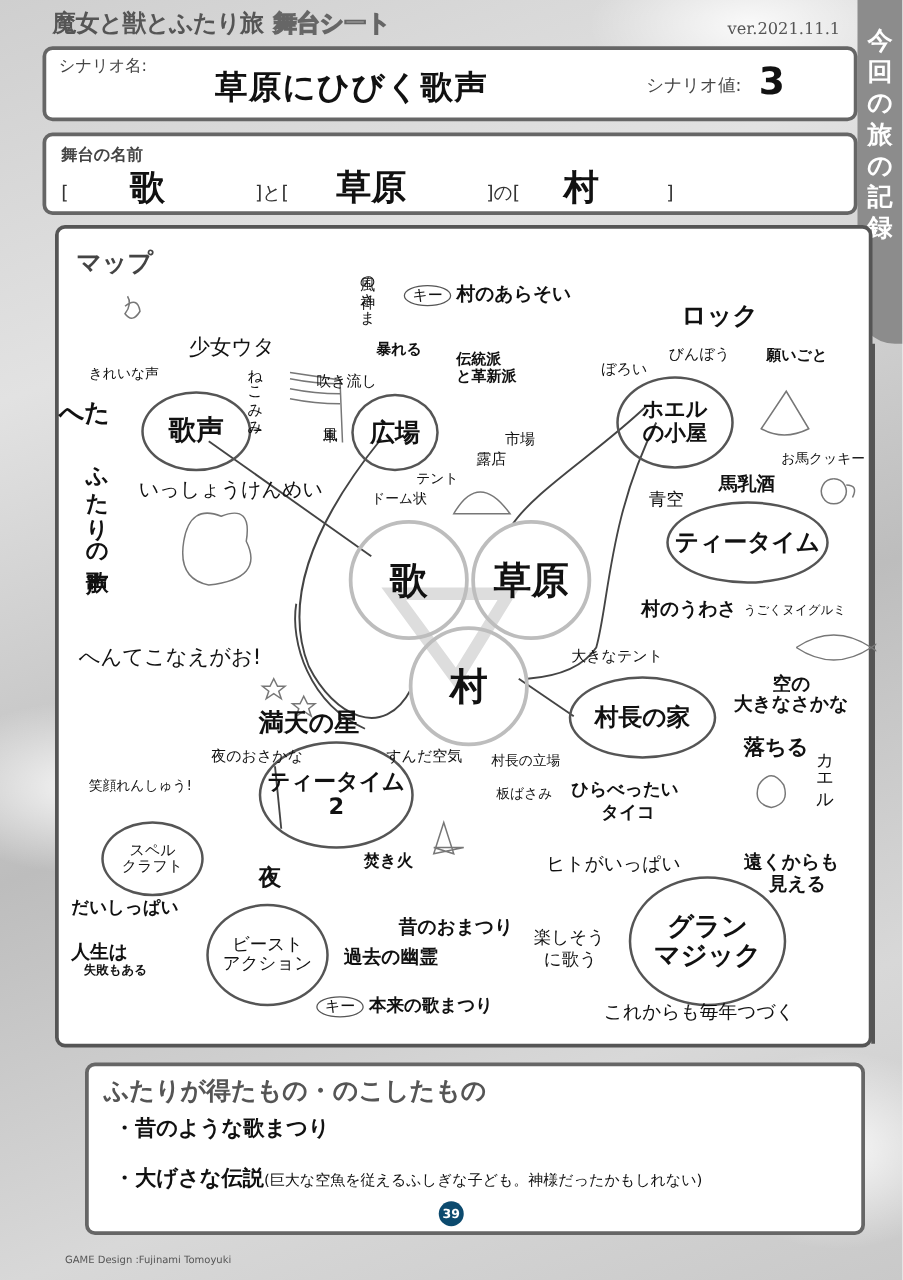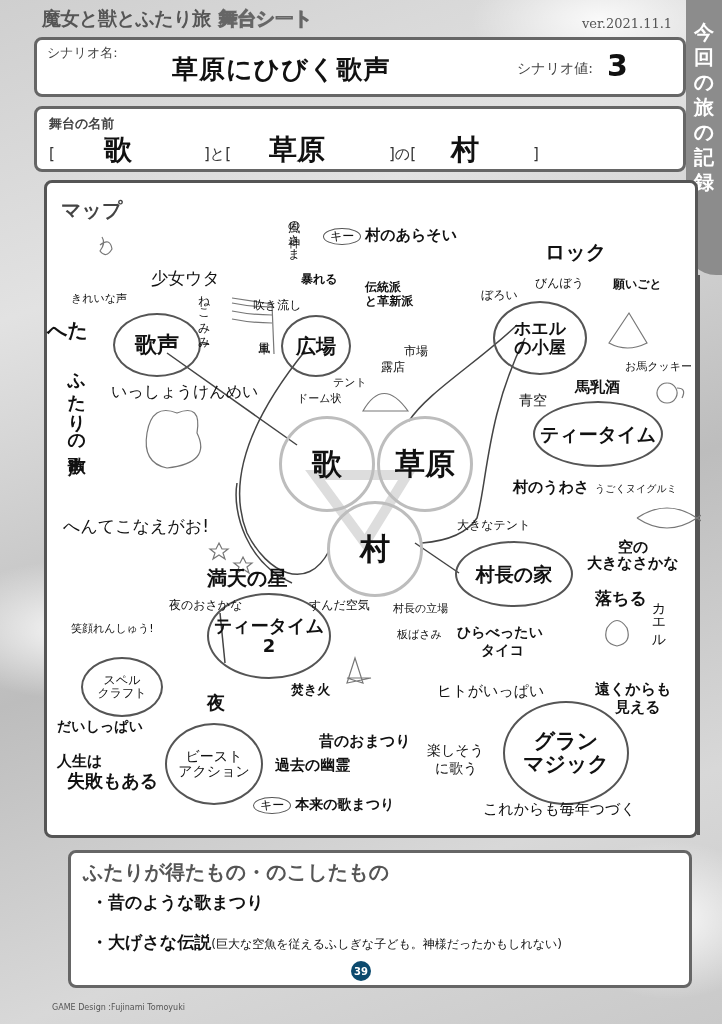--- a/index.html
+++ b/index.html
@@ -246,21 +246,21 @@
   <span class="mt" style="left:262px; top:416px; font-size:12px;">すんだ空気</span>
   <span class="mt" style="left:346px; top:420px; font-size:11px;">村長の立場</span>
   <span class="mt" style="left:350px; top:446px; font-size:11px;">板ばさみ</span>
   <span class="mt b" style="left:410px; top:442px; font-size:14px;">ひらべったい</span>
   <span class="mt b" style="left:434px; top:460px; font-size:14px;">タイコ</span>
   <span class="mt" style="left:24px; top:440px; font-size:11px;">笑顔れんしゅう!</span>
   <span class="mt b" style="left:160px; top:510px; font-size:18px;">夜</span>
   <span class="mt b" style="left:244px; top:500px; font-size:13px;">焚き火</span>
   <span class="mt b" style="left:10px; top:536px; font-size:14px;">だいしっぱい</span>
   <span class="mt b" style="left:10px; top:570px; font-size:15px;">人生は</span>
-  <span class="mt b" style="left:20px; top:588px; font-size:18px;">失敗もある</span>
+  <span class="mt b" style="left:20px; top:588px; font-size:10px;">失敗もある</span>
   <span class="mt b" style="left:272px; top:550px; font-size:15px;">昔のおまつり</span>
   <span class="mt b" style="left:228px; top:574px; font-size:15px;">過去の幽霊</span>
   <span class="mt" style="left:390px; top:500px; font-size:15px;">ヒトがいっぱい</span>
   <span class="mt b" style="left:548px; top:498px; font-size:15px;">遠くからも</span>
   <span class="mt b" style="left:568px; top:516px; font-size:15px;">見える</span>
   <span class="mt" style="left:380px; top:560px; font-size:14px;">楽しそう</span>
   <span class="mt" style="left:388px; top:578px; font-size:14px;">に歌う</span>
   <span class="mt" style="left:436px; top:618px; font-size:15px;">これからも毎年つづく</span>
 </div>
 

